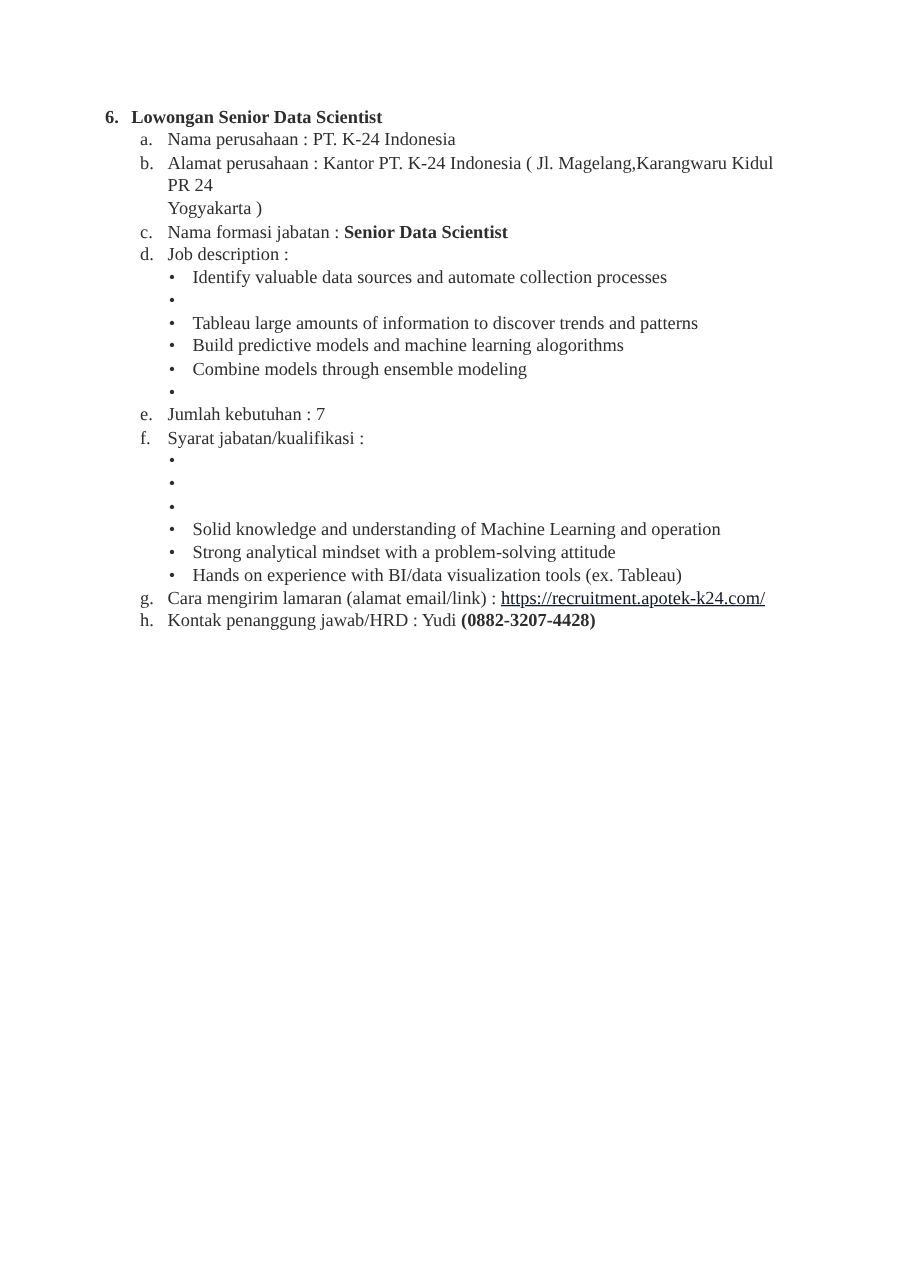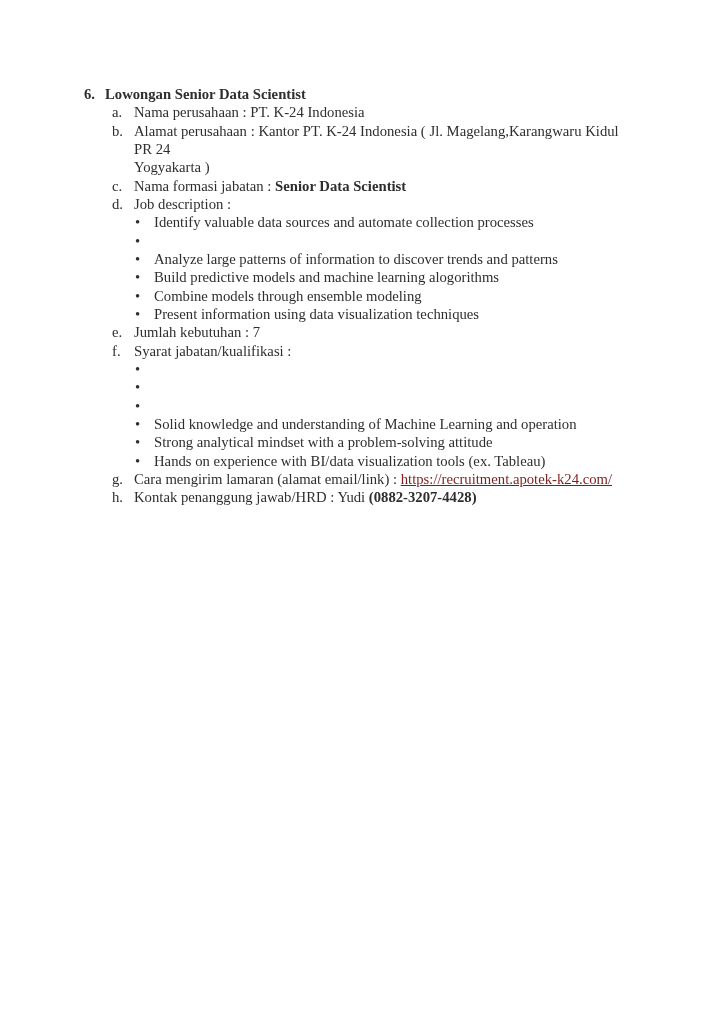--- a/index.html
+++ b/index.html
@@ -25,21 +25,21 @@
   .heading { display: flex; font-weight: bold; }
   .h-num  { flex: 0 0 21px; }
   .h-title{ flex: 1; font-family: Liberation Serif, serif; }
   .item   { display: flex; }
   .i-label{ flex: 0 0 22px; margin-left: 28px; }
   .i-text { flex: 1; white-space: pre-wrap; }
   .bullet { display: flex; }
   .b-dot  { flex: 0 0 19px; margin-left: 51px; }
   .b-text { flex: 1; font-family: Liberation Serif, serif; }
   b { font-weight: bold; }
-  a.link { color: #7f1d1d; text-decoration: underline; cursor: pointer; }
+  a.link { color: #0f172a; text-decoration: underline; cursor: pointer; }
 </style>
 </head>
 <body>
 
 <div class="page">
   <div class="content">
 
     <div class="heading">
       <span class="h-num">6.</span>
       <span class="h-title">Lowongan Senior Data Scientist</span>
@@ -69,33 +69,32 @@
     <div class="bullets">
       <div class="bullet">
         <span class="b-dot">•</span>
         <span class="b-text">Identify valuable data sources and automate collection processes</span>
       </div>
       <div class="bullet">
         <span class="b-dot">•</span>
       </div>
       <div class="bullet">
         <span class="b-dot">•</span>
-        <span class="b-text">Analyze large patterns of information to discover trends and patterns</span>
+        <span class="b-text">Tableau large amounts of information to discover trends and patterns</span>
       </div>
       <div class="bullet">
         <span class="b-dot">•</span>
         <span class="b-text">Build predictive models and machine learning alogorithms</span>
       </div>
       <div class="bullet">
         <span class="b-dot">•</span>
         <span class="b-text">Combine models through ensemble modeling</span>
       </div>
       <div class="bullet">
         <span class="b-dot">•</span>
-        <span class="b-text">Present information using data visualization techniques</span>
       </div>
     </div>
 
     <div class="item">
       <span class="i-label">e.</span>
       <span class="i-text">Jumlah kebutuhan : 7</span>
     </div>
 
     <div class="item">
       <span class="i-label">f.</span>

